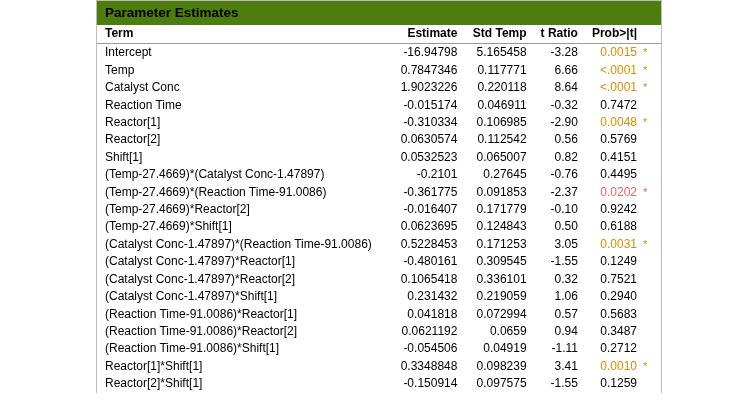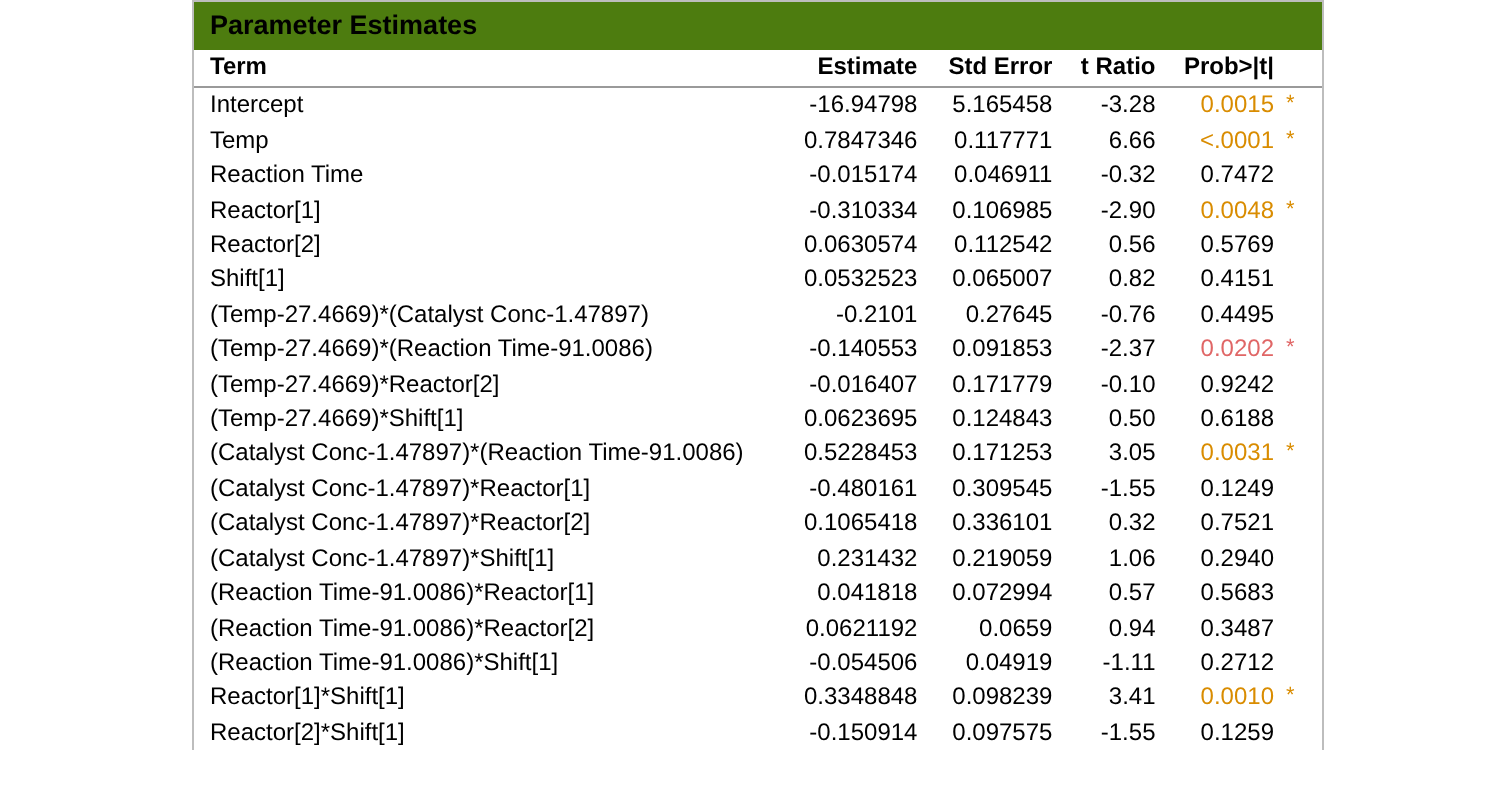--- a/index.html
+++ b/index.html
@@ -69,21 +69,21 @@
 <body>
 
 <div class="panel">
   <div class="panel-title">Parameter Estimates</div>
   <div class="table-wrap">
     <table class="pe">
       <thead>
         <tr>
           <th class="c-term">Term</th>
           <th class="c-est">Estimate</th>
-          <th class="c-se">Std Error</th>
+          <th class="c-se">Std Temp</th>
           <th class="c-t">t Ratio</th>
           <th class="c-p">Prob&gt;|t|</th>
           <th class="c-star"></th>
         </tr>
       </thead>
       <tbody id="pe-body">
           <tr>
             <td class="c-term">Intercept</td>
             <td class="c-est">-16.94798</td>
             <td class="c-se">5.165458</td>
@@ -93,20 +93,28 @@
           </tr>
           <tr>
             <td class="c-term">Temp</td>
             <td class="c-est">0.7847346</td>
             <td class="c-se">0.117771</td>
             <td class="c-t">6.66</td>
             <td class="c-p p-sig-strong">&lt;.0001</td>
             <td class="c-star star-dim">*</td>
           </tr>
           <tr>
+            <td class="c-term">Catalyst Conc</td>
+            <td class="c-est">1.9023226</td>
+            <td class="c-se">0.220118</td>
+            <td class="c-t">8.64</td>
+            <td class="c-p p-sig-strong">&lt;.0001</td>
+            <td class="c-star star-dim">*</td>
+          </tr>
+          <tr>
             <td class="c-term">Reaction Time</td>
             <td class="c-est">-0.015174</td>
             <td class="c-se">0.046911</td>
             <td class="c-t">-0.32</td>
             <td class="c-p">0.7472</td>
             <td class="c-star star-dim"></td>
           </tr>
           <tr>
             <td class="c-term">Reactor[1]</td>
             <td class="c-est">-0.310334</td>
@@ -134,21 +142,21 @@
           <tr>
             <td class="c-term">(Temp-27.4669)*(Catalyst Conc-1.47897)</td>
             <td class="c-est">-0.2101</td>
             <td class="c-se">0.27645</td>
             <td class="c-t">-0.76</td>
             <td class="c-p">0.4495</td>
             <td class="c-star star-dim"></td>
           </tr>
           <tr>
             <td class="c-term">(Temp-27.4669)*(Reaction Time-91.0086)</td>
-            <td class="c-est">-0.140553</td>
+            <td class="c-est">-0.361775</td>
             <td class="c-se">0.091853</td>
             <td class="c-t">-2.37</td>
             <td class="c-p p-sig-red">0.0202</td>
             <td class="c-star star-red">*</td>
           </tr>
           <tr>
             <td class="c-term">(Temp-27.4669)*Reactor[2]</td>
             <td class="c-est">-0.016407</td>
             <td class="c-se">0.171779</td>
             <td class="c-t">-0.10</td>

